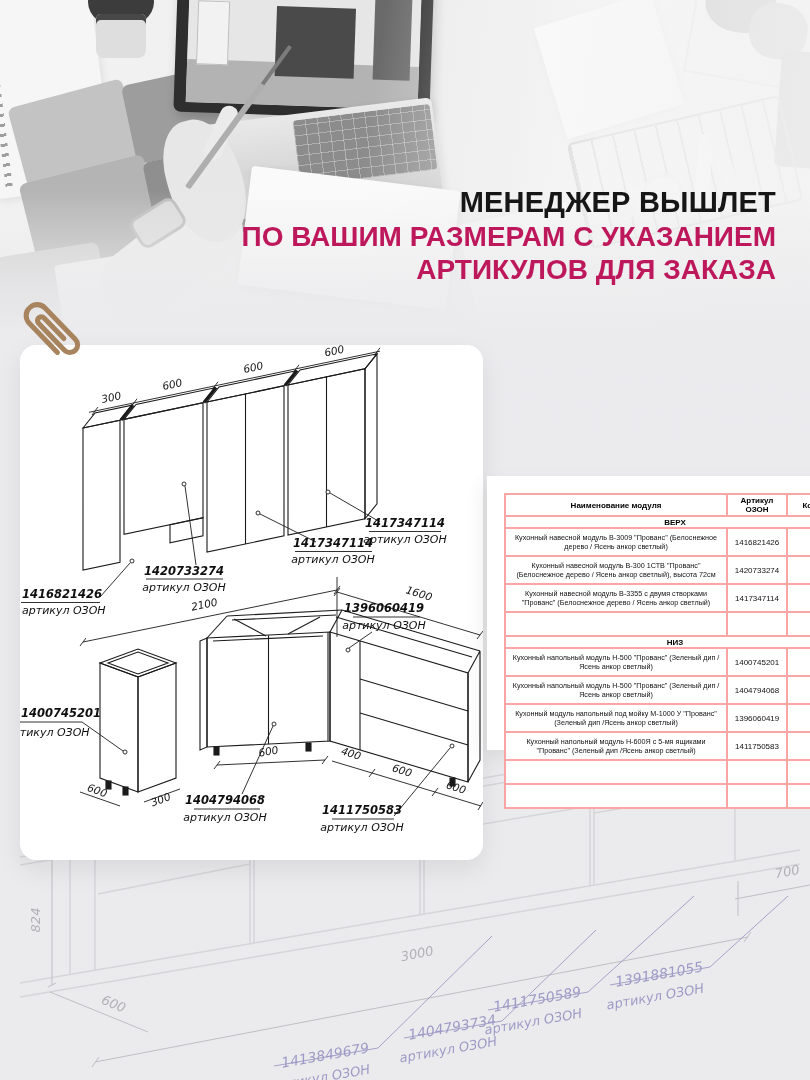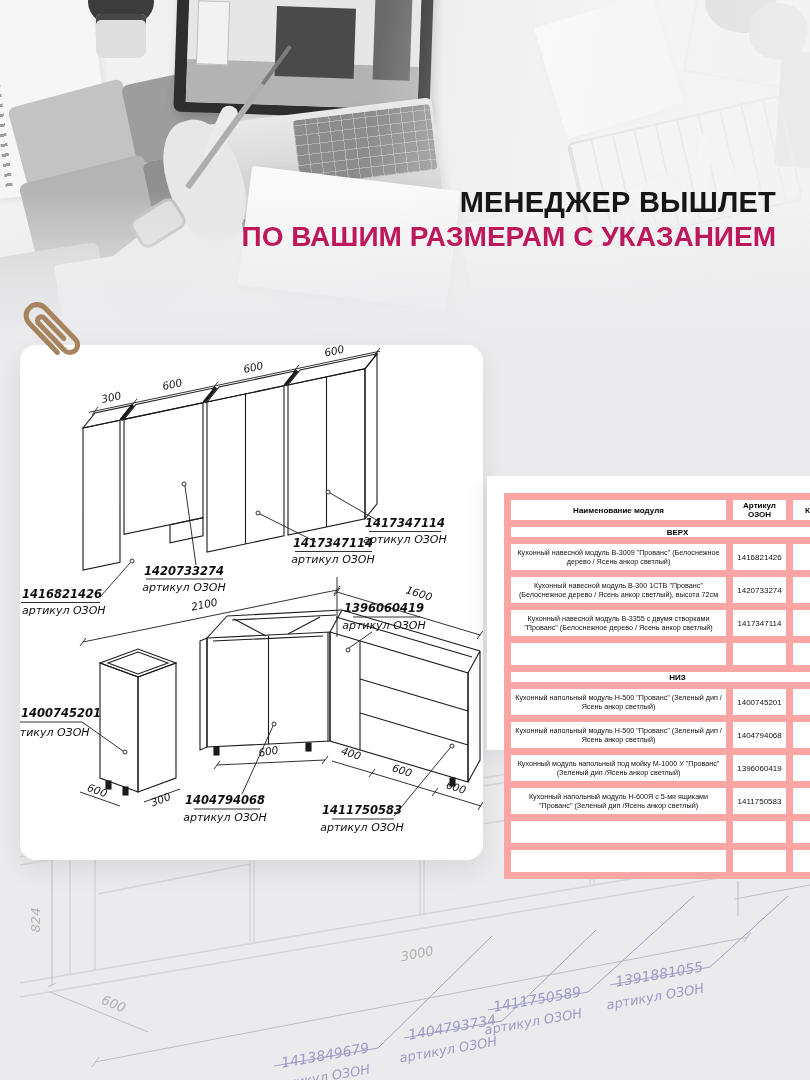--- a/index.html
+++ b/index.html
@@ -23,21 +23,21 @@
   .dim{font-size:10.5px;font-style:italic;fill:#141414;}
   .art{font-size:11.5px;font-style:italic;font-weight:bold;fill:#0f0f0f;}
   .cap{font-size:11px;font-style:italic;fill:#0f0f0f;}
   
   .clip{position:absolute;left:26px;top:296px;z-index:3;transform:rotate(-44deg);}
   
   .tpanel{position:absolute;left:487px;top:476px;width:360px;height:274px;background:#fff;
           box-shadow:-6px 8px 18px rgba(0,0,0,.06);z-index:2;}
   table.mods{position:absolute;left:17px;top:17px;width:340px;border-collapse:collapse;
              table-layout:fixed;border:1.5px solid #1f1f1f;background:#fff;}
-  table.mods td,table.mods th{border:7px solid #fca5a5;vertical-align:middle;overflow:hidden;}
+  table.mods td,table.mods th{border:2px solid #fca5a5;vertical-align:middle;overflow:hidden;}
   table.mods th{font-size:8px;font-weight:bold;text-align:center;padding:1px 2px;height:11px;}
   tr.sec td{font-size:8px;font-weight:bold;text-align:center;padding:0;height:10px;}
   td.nm{font-size:7.2px;line-height:1.32;text-align:center;padding:2px 4px;color:#111;}
   td.ar{font-size:8px;text-align:center;color:#111;}
   tr.data td{height:22px;}
   tr.empty td{height:20px;}
   
   .bgdraw{position:absolute;left:0;top:340px;z-index:1;}
   .bgdraw text{font-family:"DejaVu Sans",sans-serif;}
   .bdim{font-size:13px;font-style:italic;fill:#b1b1b6;}
@@ -96,20 +96,21 @@
       <div style="position:absolute;left:60px;top:48px;width:34px;height:34px;background:#f6f6f6;border-radius:50%;border:4px solid #e2e2e2;"></div>
       <div style="position:absolute;left:24px;top:58px;width:28px;height:28px;background:#efefef;border-radius:50%;"></div>
     </div>
     <div class="fade-r"></div>
     <div class="fade-b"></div>
   </div>
 
   <div class="hero">
     <div class="h1">МЕНЕДЖЕР ВЫШЛЕТ</div>
     <div class="h3">ПО ВАШИМ РАЗМЕРАМ С УКАЗАНИЕМ</div>
+    <div class="h3">АРТИКУЛОВ ДЛЯ ЗАКАЗА</div>
   </div>
 
   <svg class="bgdraw" width="810" height="740" viewBox="0 0 810 740">
 
     <g stroke="#ececf0" stroke-width="1.4" fill="none">
       <line x1="486" y1="55" x2="810" y2="85"></line>
         <line x1="486" y1="25" x2="810" y2="55"></line>
       <line x1="520" y1="58" x2="520" y2="86"></line>
         <line x1="560" y1="62" x2="560" y2="90"></line>
       <line x1="600" y1="65" x2="600" y2="93"></line>

